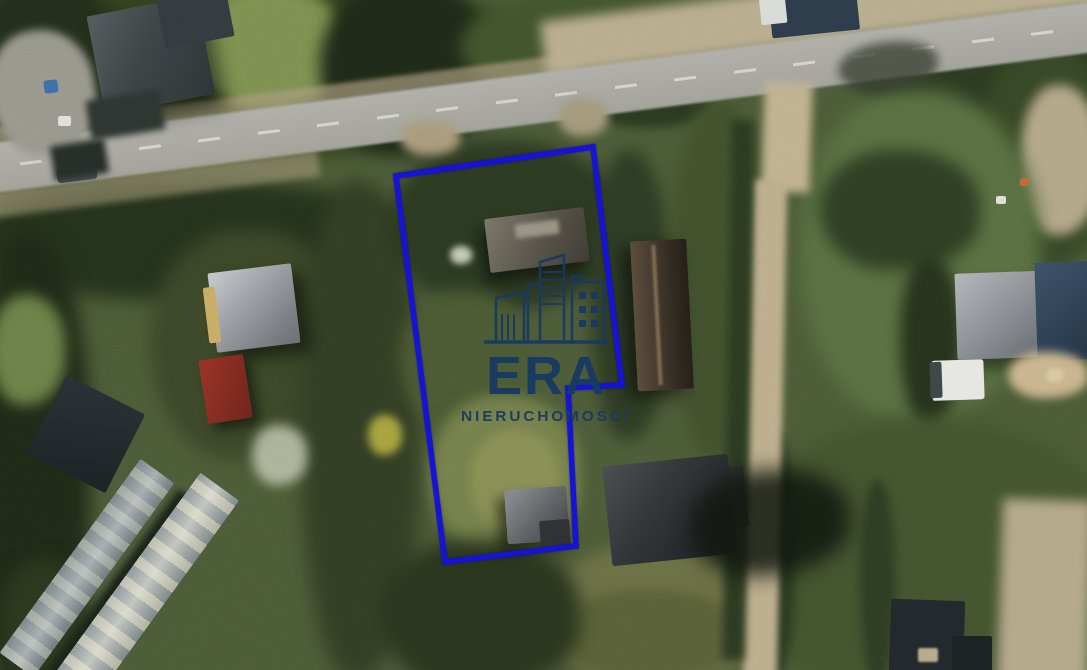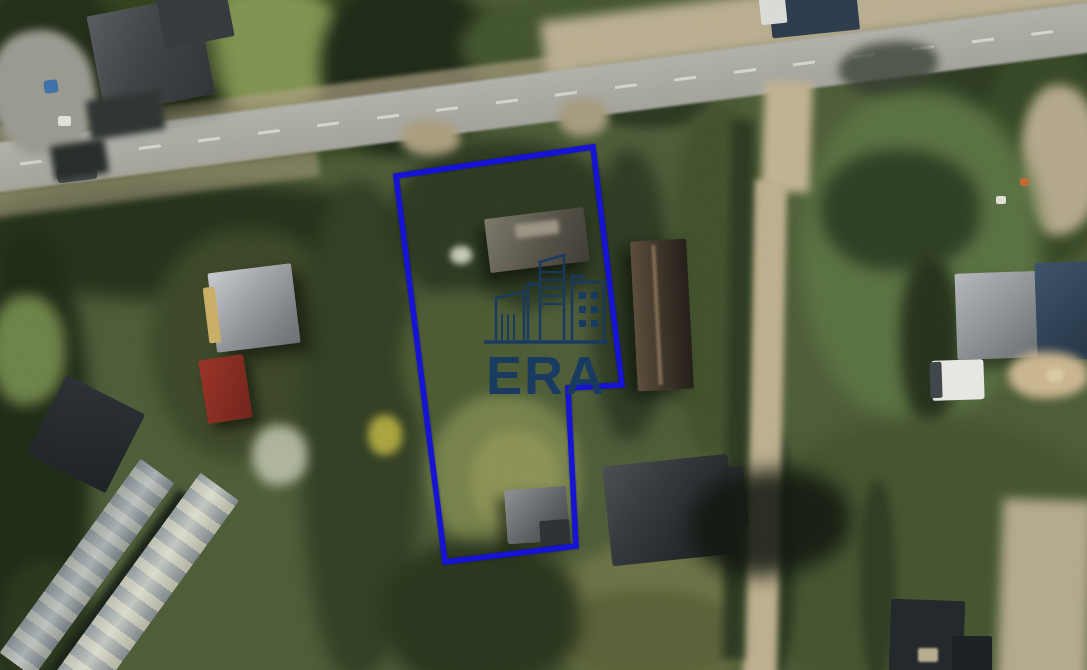--- a/index.html
+++ b/index.html
@@ -147,15 +147,16 @@
         <rect x="103" y="42" width="7" height="7"></rect>
           <rect x="115" y="42" width="7" height="7"></rect>
         <rect x="103" y="56" width="7" height="7"></rect>
           <rect x="115" y="56" width="7" height="7"></rect>
         <rect x="103" y="70" width="7" height="7"></rect>
           <rect x="115" y="70" width="7" height="7"></rect>
       </g>
       <path d="M8 92 H132" stroke-width="3.5"></path>
     </svg>
     <div class="brand">ERA</div>
+    <div class="sub">NIERUCHOMOŚCI</div>
   </div>
 
 </div>
 
 </body></html>

